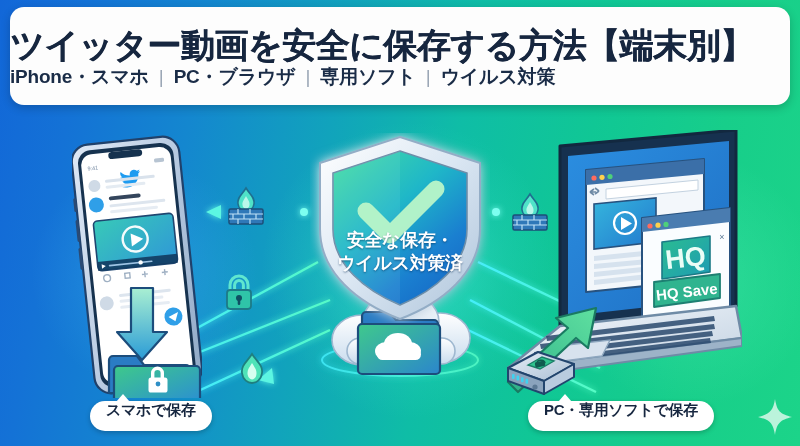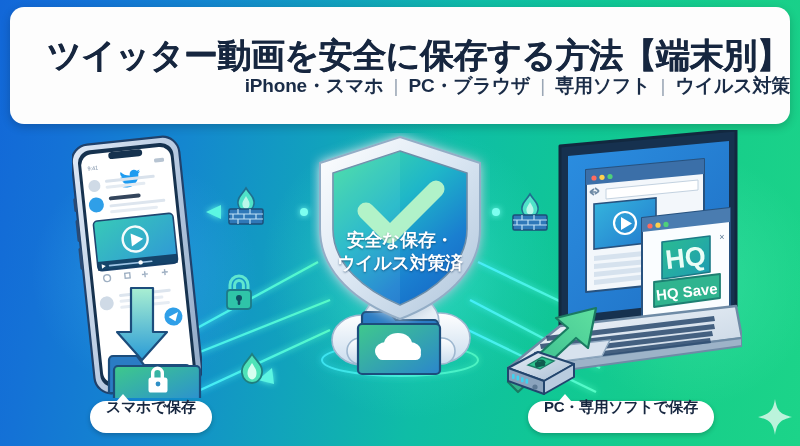--- a/index.html
+++ b/index.html
@@ -38,26 +38,26 @@
   }
   .glow-r {
     left: 560px; top: 150px; width: 260px; height: 260px;
     background: radial-gradient(circle, rgba(120,255,205,.25) 0%, rgba(0,0,0,0) 70%);
   }
 
   
   #header-card {
     position: absolute;
     left: 10px; top: 7px;
-    width: 780px; height: 117px;
+    width: 780px; height: 98px;
     background: #fdfdfd;
     border-radius: 14px;
     box-shadow: 0 3px 10px rgba(0,0,0,.20);
     display: flex; flex-direction: column;
-    align-items: flex-end; justify-content: center;
+    align-items: flex-start; justify-content: center;
     padding-top: 6px;
   }
   #page-title {
     font-size: 34px;
     font-weight: bold;
     color: #16263f;
     letter-spacing: -0.5px;
     line-height: 1.05;
     white-space: nowrap;
     text-shadow: 0.5px 0 0 #16263f;
@@ -126,22 +126,22 @@
   #fire-left-low  { left: 234px; top: 352px; width: 36px; height: 36px; }
   #firewall-right { left: 508px; top: 192px; width: 44px; height: 40px; }
   #drive-right    { left: 502px; top: 348px; width: 78px; height: 56px; }
 
   
   .pill {
     position: absolute;
     background: #ffffff;
     border-radius: 17px;
     height: 30px;
-    display: flex; align-items: flex-end; justify-content: center;
-    padding: 16px 16px;
+    display: flex; align-items: flex-start; justify-content: center;
+    padding: 0 16px;
     font-size: 15px;
     font-weight: bold;
     color: #16263f;
     box-shadow: 0 2px 5px rgba(0,0,0,.22);
     white-space: nowrap;
     letter-spacing: -0.3px;
   }
   .pill::after {
     content: "";
     position: absolute;

